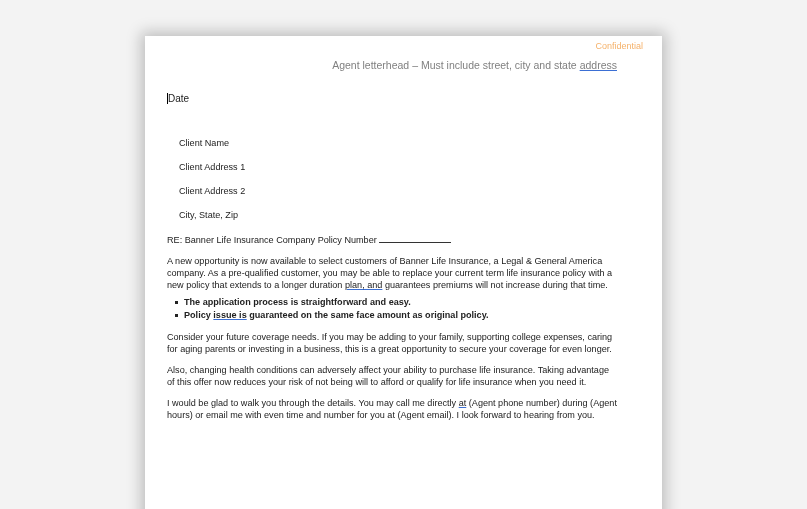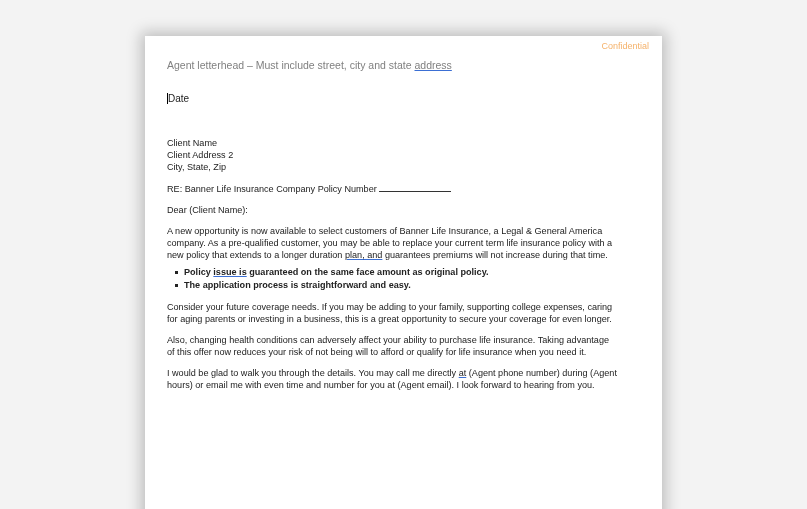--- a/index.html
+++ b/index.html
@@ -18,59 +18,60 @@
       position: absolute;
       left: 145px;
       top: 36px;
       width: 517px;
       height: 500px;
       background: #ffffff;
       box-shadow: 0 0 14px 4px rgba(0,0,0,0.22);
     }
     .confidential {
       position: absolute;
-      right: 13px;
+      right: 19px;
       top: 5px;
       font-size: 9px;
       color: #f5b26b;
       margin-left: 11px;
     }
     .content {
       position: absolute;
       left: 22px;
       top: 23px;
       width: 450px;
       font-size: 9.1px;
       line-height: 12px;
       color: #222222;
     }
     .letterhead {
       color: #808080;
       font-size: 10.5px;
-      margin: 0 0 22px 0;
+      margin: 0 0 22px 16px;
+      text-align: right;
     }
     .spell {
       text-decoration: underline;
       text-decoration-color: #3b6fd4;
       text-decoration-style: solid;
     }
     .date-line {
       position: relative;
       font-size: 10px;
       margin-bottom: 32px;
     }
     .cursor {
       display: inline-block;
       width: 1px;
       height: 11px;
       background: #000;
       vertical-align: -2px;
       margin-right: 0;
     }
-    .addr p { margin: 0; }
+    .addr p { margin: 12px; }
     .block { margin: 9px 0 0 0; }
     p { margin: 0; }
     ul.bullets {
       margin: 5px 0 0 0;
       padding-left: 17px;
       list-style: none;
     }
     ul.bullets li {
       position: relative;
       font-weight: bold;
@@ -100,33 +101,33 @@
 <div class="page">
   <div class="confidential">Confidential</div>
 
   <div class="content">
     <p class="letterhead"><span>Agent letterhead – Must include street, city and state </span><span class="spell">address</span></p>
 
     <p class="date-line"><span class="cursor"></span><span>Date</span></p>
 
     <div class="addr">
       <p>Client Name</p>
+      <p>Client Address 1</p>
       <p>Client Address 2</p>
       <p>City, State, Zip</p>
     </div>
 
     <p class="block"><span>RE: Banner Life Insurance Company Policy Number</span><span class="blank"></span></p>
 
-    <p class="block">Dear (Client Name):</p>
 
     <p class="block"><span>A new opportunity is now available to select customers of Banner Life Insurance, a Legal &amp; General America company. As a pre-qualified customer, you may be able to replace your current term life insurance policy with a new policy that extends to a longer duration </span><span class="spell">plan, and</span><span> guarantees premiums will not increase during that time.</span></p>
 
     <ul class="bullets">
+      <li>The application process is straightforward and easy.</li>
       <li><span>Policy </span><span class="spell">issue is</span><span> guaranteed on the same face amount as original policy.</span></li>
-      <li>The application process is straightforward and easy.</li>
     </ul>
 
     <p class="block">Consider your future coverage needs. If you may be adding to your family, supporting college expenses, caring for aging parents or investing in a business, this is a great opportunity to secure your coverage for even longer.</p>
 
     <p class="block">Also, changing health conditions can adversely affect your ability to purchase life insurance. Taking advantage of this offer now reduces your risk of not being will to afford or qualify for life insurance when you need it.</p>
 
     <p class="block"><span>I would be glad to walk you through the details. You may call me directly </span><span class="spell">at</span><span> (Agent phone number) during (Agent hours) or email me with even time and number for you at (Agent email). I look forward to hearing from you.</span></p>
   </div>
 </div>
 

